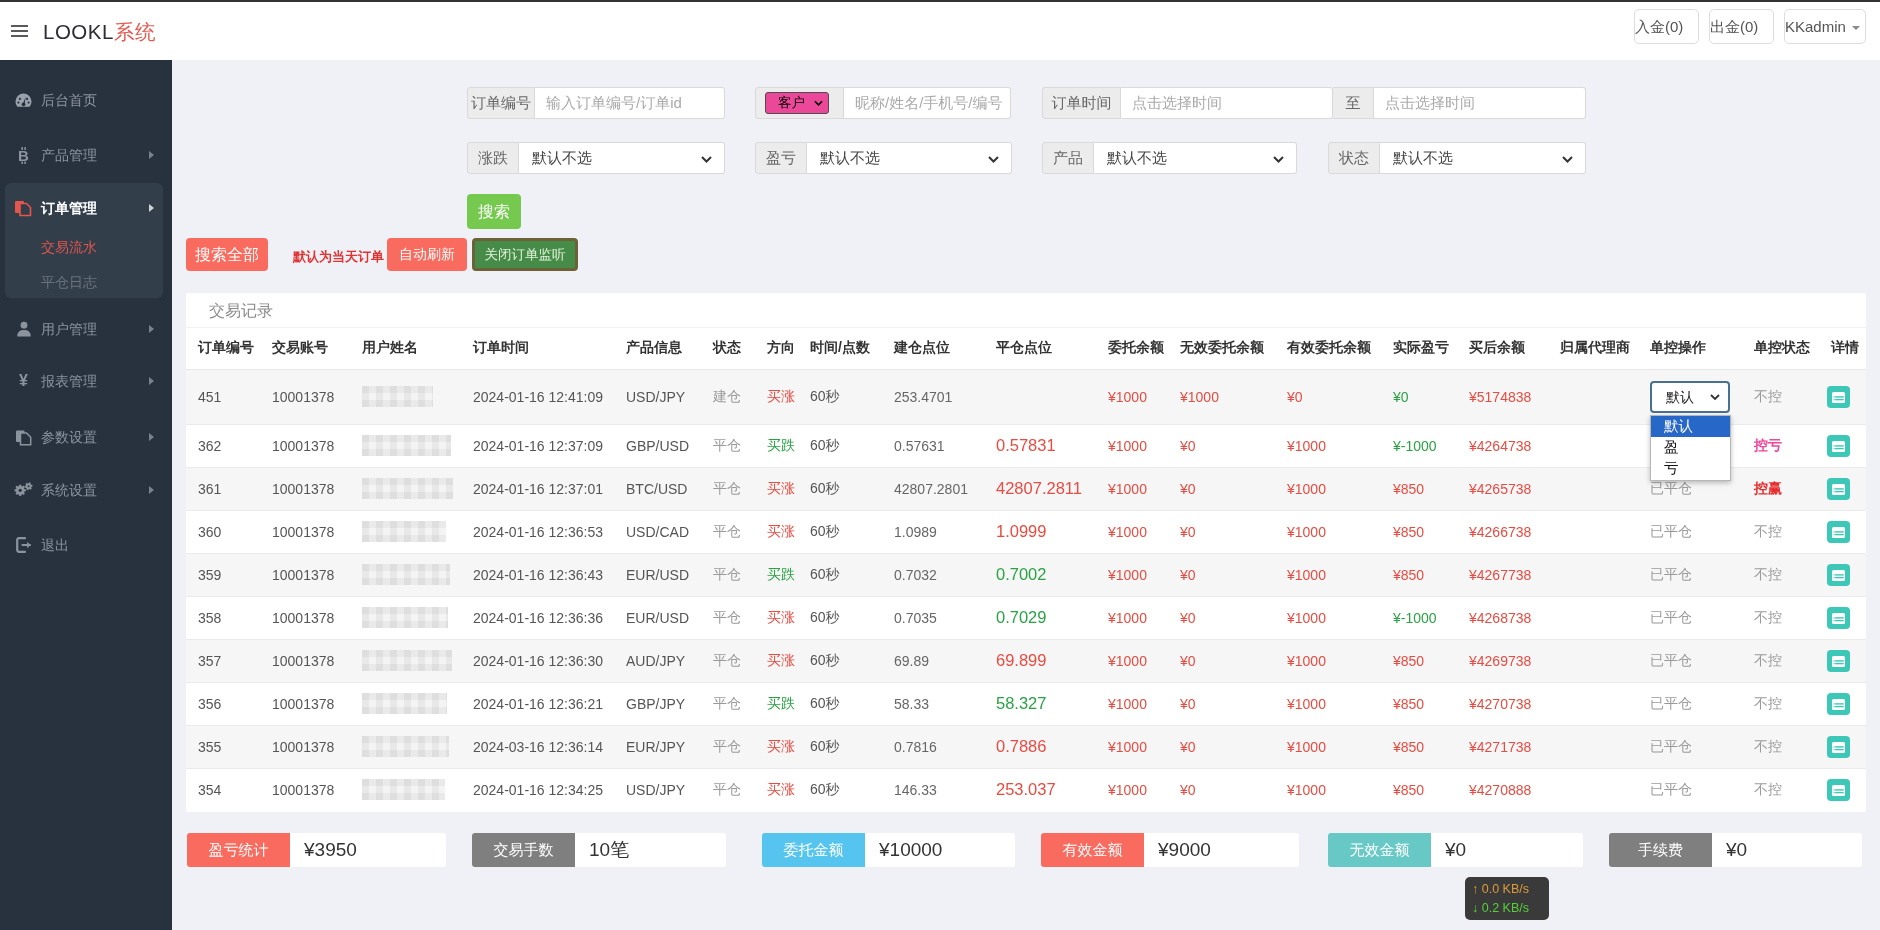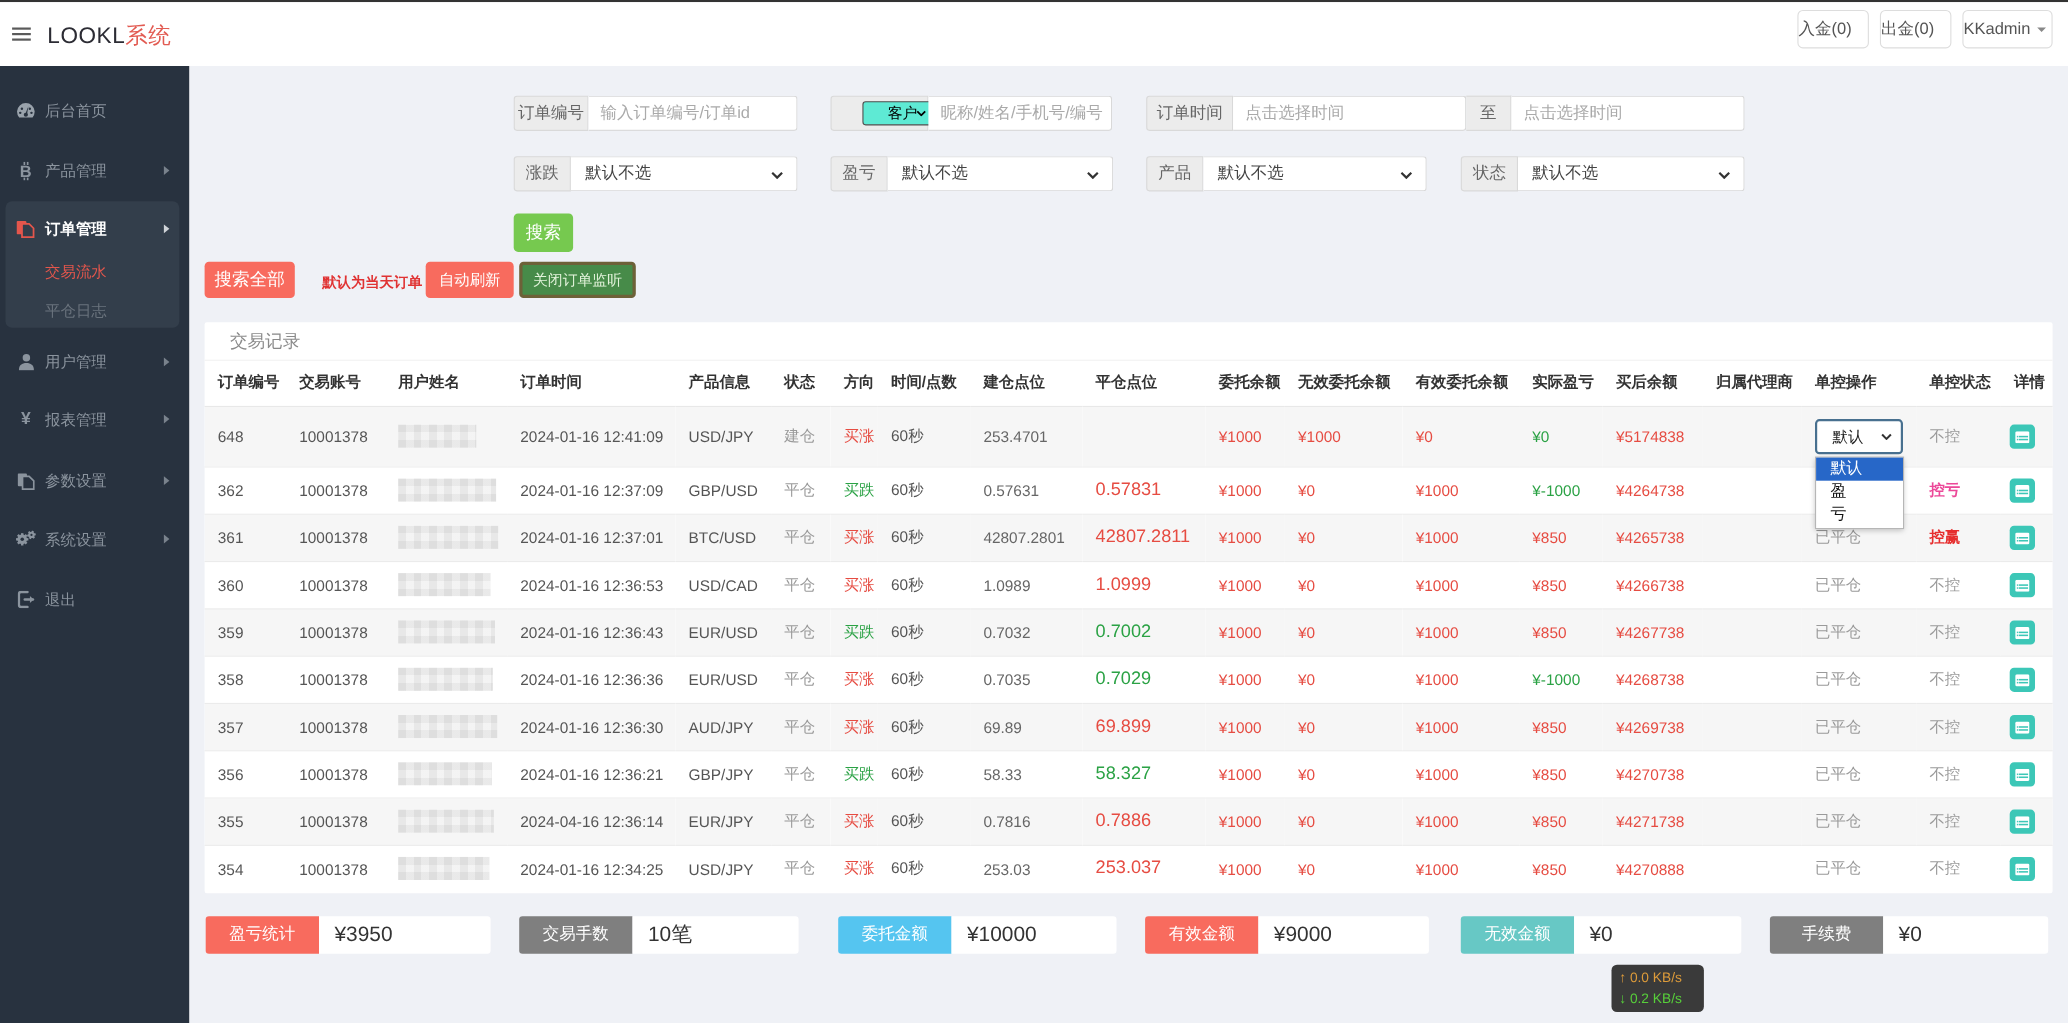--- a/index.html
+++ b/index.html
@@ -22,21 +22,21 @@
 .mi .ico{position:absolute;left:14px;top:0;width:19px;height:40px;display:flex;align-items:center;justify-content:center}
 .mi .arr{position:absolute;right:18px;top:50%;margin-top:-4px;width:0;height:0;border-top:4px solid transparent;border-bottom:4px solid transparent;border-left:5px solid #79828c}
 .actblock{left:5px;top:123px;width:158px;height:115px;background:#333e4b;border-radius:6px}
 
 .ig{position:absolute;height:32px}
 .iglab{position:absolute;top:0;height:32px;background:#ececec;border:1px solid #d9d9d9;color:#666;font-size:15px;text-align:center;line-height:30px;border-radius:3px 0 0 3px}
 .igin{position:absolute;top:0;height:32px;background:#fff;border:1px solid #d9d9d9;border-left:none;color:#aaa;font-size:15px;line-height:30px;padding-left:11px;border-radius:0 3px 3px 0}
 .igsel{position:absolute;top:0;height:32px;background:#fff;border:1px solid #d9d9d9;border-left:none;color:#444;font-size:15px;line-height:30px;padding-left:13px;border-radius:0 3px 3px 0}
 .igsel svg{position:absolute;right:12px;top:13px}
 .midlab{border-radius:0;border-left:none}
-.nsel{position:absolute;left:29px;top:5px;width:64px;height:22px;border:1.6px solid #4e4e4e;border-radius:3px;background:#5eead4;color:#000;font-size:13.5px;line-height:19px;padding-left:22px}
+.nsel{position:absolute;left:10px;top:5px;width:64px;height:22px;border:1.6px solid #4e4e4e;border-radius:3px;background:#ec4899;color:#000;font-size:13.5px;line-height:19px;padding-left:12px}
 .nsel svg{position:absolute;right:5px;top:7px}
 .btn{position:absolute;border:none;border-radius:4px;color:#fff;font-size:15px;text-align:center}
 
 .panel{left:186px;top:293px;width:1680px;height:519px;background:#fff;border-radius:2px}
 .ptitle{height:35px;line-height:35px;padding-left:23px;color:#8a8a8a;font-size:16px;border-bottom:1px solid #f2f2f2}
 table{border-collapse:collapse;table-layout:fixed;width:1680px}
 th{height:41px;font-size:14px;color:#333;text-align:left;font-weight:bold;padding-left:12px;border-bottom:1px solid #e8e8e8;white-space:nowrap}
 td{padding-left:12px;font-size:14px;color:#555;border-bottom:1px solid #ebebeb;white-space:nowrap;overflow:hidden}
 tbody tr:nth-child(odd){background:#f6f6f6}
 tbody tr:last-child td{border-bottom:none}
@@ -274,21 +274,21 @@
           <th>实际盈亏</th>
           <th>买后余额</th>
           <th>归属代理商</th>
           <th>单控操作</th>
           <th>单控状态</th>
           <th>详情</th>
         </tr>
       </thead>
 <tbody>
 <tr style="height:55px">
-          <td>648</td>
+          <td>451</td>
           <td>10001378</td>
           <td>
             <div class="mos" style="width:71px"></div>
           </td>
           <td>2024-01-16 12:41:09</td>
           <td>USD/JPY</td>
           <td class="gray">建仓</td>
           <td class="red">买涨</td>
           <td>60秒</td>
           <td class="dim">253.4701</td>
@@ -513,21 +513,21 @@
                 <rect x="3.1" y="6.9" width="8.6" height="1.4" fill="#3cc7b7"></rect>
                 <rect x="1.5" y="6.9" width="1" height="1.4" fill="#3cc7b7"></rect>
               </svg></span></td>
         </tr>
 <tr style="height:43px">
           <td>355</td>
           <td>10001378</td>
           <td>
             <div class="mos" style="width:87px"></div>
           </td>
-          <td>2024-04-16 12:36:14</td>
+          <td>2024-03-16 12:36:14</td>
           <td>EUR/JPY</td>
           <td class="gray">平仓</td>
           <td class="red">买涨</td>
           <td>60秒</td>
           <td class="dim">0.7816</td>
           <td class="big red">0.7886</td>
           <td class="red">¥1000</td>
           <td class="red">¥0</td>
           <td class="red">¥1000</td>
           <td class="red">¥850</td>
@@ -547,21 +547,21 @@
           <td>354</td>
           <td>10001378</td>
           <td>
             <div class="mos" style="width:83px"></div>
           </td>
           <td>2024-01-16 12:34:25</td>
           <td>USD/JPY</td>
           <td class="gray">平仓</td>
           <td class="red">买涨</td>
           <td>60秒</td>
-          <td class="dim">253.03</td>
+          <td class="dim">146.33</td>
           <td class="big red">253.037</td>
           <td class="red">¥1000</td>
           <td class="red">¥0</td>
           <td class="red">¥1000</td>
           <td class="red">¥850</td>
           <td class="red">¥4270888</td>
           <td></td>
           <td class="gray">已平仓</td>
           <td class="gray">不控</td>
           <td><span class="dbtn"><svg width="13" height="11" viewBox="0 0 13 11">

